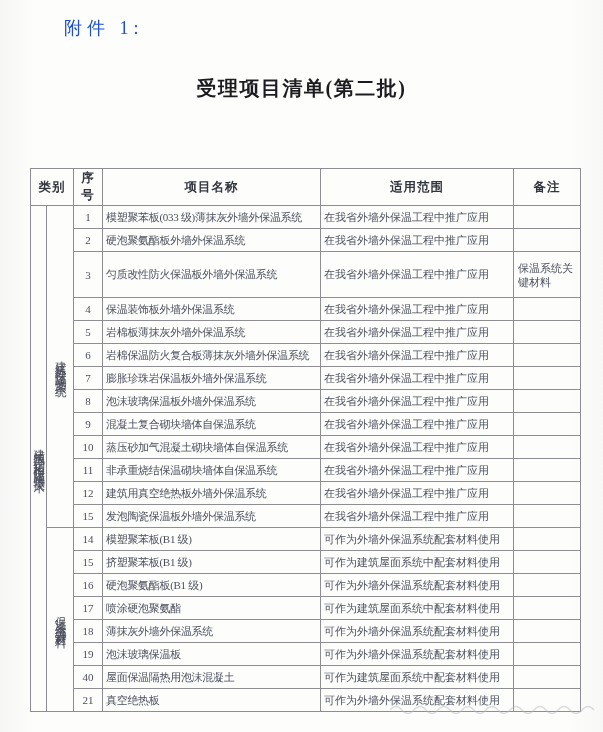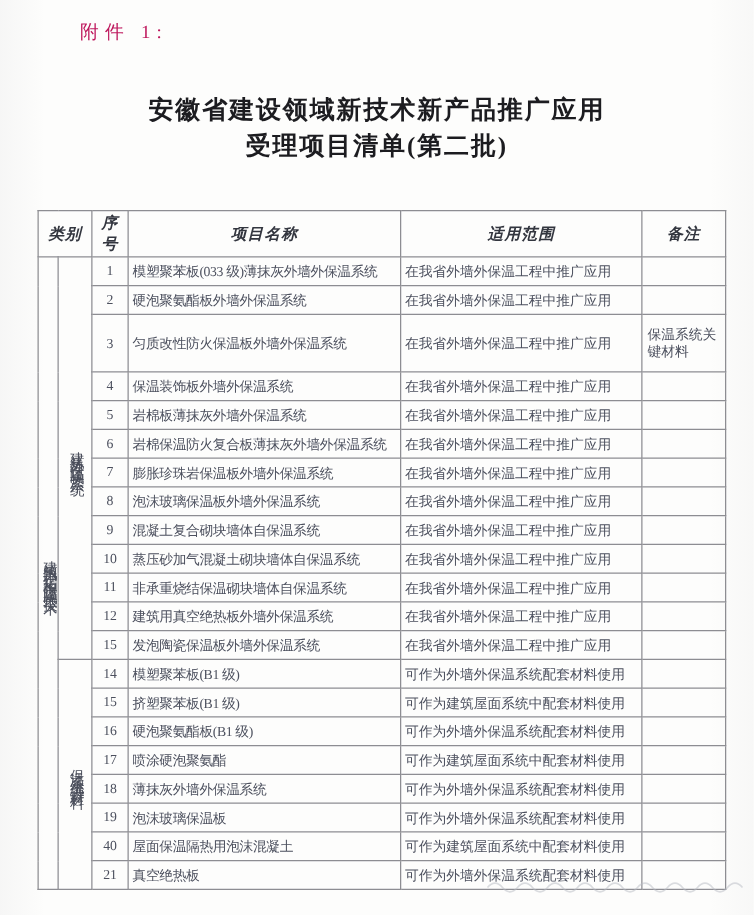--- a/index.html
+++ b/index.html
@@ -11,63 +11,62 @@
     font-family:"Liberation Serif","DejaVu Serif",serif;
     color:#4c505e;
   }
   
   body::before {
     content:""; position:absolute; inset:0; pointer-events:none;
     background:linear-gradient(90deg, rgba(120,120,130,0.05), rgba(0,0,0,0) 6%, rgba(0,0,0,0) 94%, rgba(120,120,130,0.04));
   }
   .attachment {
     position:absolute; left:64px; top:16px;
-    font-size:15px; letter-spacing:5px; color:#be185d;
+    font-size:18px; letter-spacing:5px; color:#1d4ed8;
   }
   .title {
     position:absolute; top:74px; left:0; width:100%;
     text-align:center; font-weight:bold; color:#1c1c20;
     font-size:20px; line-height:29px; letter-spacing:1.5px;
   }
   table.doc-table {
     position:absolute; left:30px; top:168px;
     border-collapse:collapse; table-layout:fixed;
   }
   .doc-table th, .doc-table td {
     border:1px solid #8d8d92;
     font-size:11px; color:#4c505e;
     padding:1px 3px; overflow:hidden;
     vertical-align:middle;
   }
   .doc-table th {
     font-weight:bold; font-size:12.5px; color:#33363f;
     text-align:center; letter-spacing:1px;
   }
-  tr.head  { height:31px;font-style:italic; }
+  tr.head  { height:31px; }
   tr.row   { height:23px; }
   tr.tall  { height:46px; }
   td.c-no     { text-align:center; padding:0; }
   td.c-name   { text-align:left; white-space:nowrap; letter-spacing:-0.3px; }
   td.c-scope  { text-align:left; white-space:nowrap; }
   td.c-remark { text-align:left; line-height:14px; padding:2px 4px; }
   td.c-cat    { text-align:center; padding:0; }
   .vtext {
     writing-mode:vertical-rl; text-orientation:upright;
     letter-spacing:3px; font-size:11.5px; color:#484c59;
     display:inline-block; line-height:1;
   }
   .artifact { position:absolute; left:388px; top:700px; opacity:.5; }
 </style>
 </head>
 <body>
 
 <div class="attachment">附件 1:</div>
 
 <div class="title">
-  <div>安徽省建设领域新技术新产品推广应用</div>
   <div>受理项目清单(第二批)</div>
 </div>
 
 <table class="doc-table">
   <colgroup>
     <col style="width:16px">
       <col style="width:27px">
       <col style="width:29px">
     <col style="width:218px">
       <col style="width:193px">

